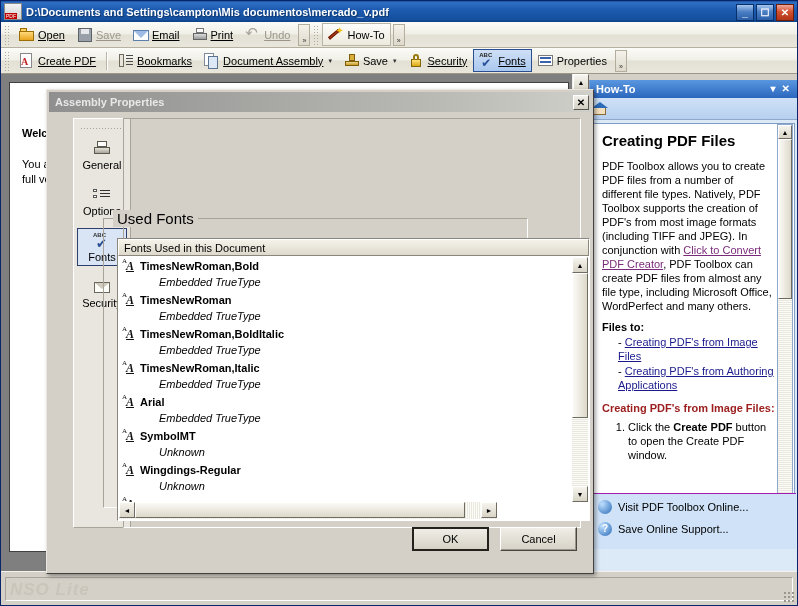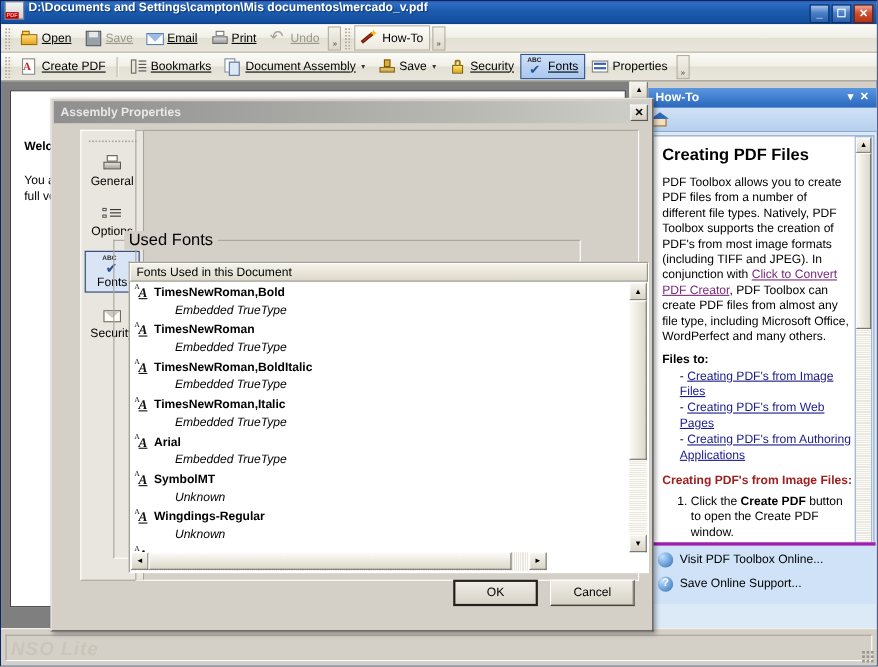--- a/index.html
+++ b/index.html
@@ -16,21 +16,21 @@
     background: #d4d0c8;
     border: 1px solid #0a246a;
     box-sizing: border-box;
   }
 
   
   #titlebar {
     position: absolute; left: 0; top: 0;
     width: 796px; height: 21px;
     background: linear-gradient(to bottom, #1b4f9e 0%, #2f6fc4 8%, #1c5bb0 40%, #15509f 88%, #0d3f84 100%);
-    display: flex; 
+    display: flex; align-items: center;
     padding-left: 3px;
     box-sizing: border-box;
   }
   .win-icon {
     width: 16px; height: 15px;
     background: linear-gradient(to bottom,#f4f4f4,#cfcfcf);
     border: 1px solid #8a8a8a;
     position: relative;
     flex: 0 0 auto;
     margin-right: 4px;
@@ -221,21 +221,21 @@
     background: repeating-linear-gradient(0deg,#e9e7de,#e9e7de 1px,#fbfbf8 1px,#fbfbf8 2px);
     border: 1px solid #8fa9cd; box-sizing: border-box;
   }
   #howtoScroll .sb-btn { width:14px;height:14px;background:linear-gradient(to bottom,#f6f4ee,#d8d4c6);border:1px solid #fff;border-right-color:#6f6b61;border-bottom-color:#6f6b61;box-sizing:border-box;display:flex;align-items:center;justify-content:center;font-size:7px;}
   #howtoScroll .sb-btn.bot { position:absolute;bottom:0;left:0;}
   #howtoScroll .thumb { position:absolute;left:0;top:14px;width:14px;height:160px;background:linear-gradient(to right,#fbfaf6,#dcd8ca);border:1px solid #fff;border-right-color:#6f6b61;border-bottom-color:#6f6b61;box-sizing:border-box;}
   #howto-links {
     position: absolute; left: 0; bottom: 22px;
     width: 206px; height: 56px;
     background: #cfe2f7;
-    border-top: 3px solid #a21caf;
+    border-top: 1px solid #a21caf;
     padding: 6px 6px 0 8px;
     box-sizing: border-box;
   }
   .hlink { display:flex; align-items:center; gap:6px; font-size:11px; color:#000; margin-bottom:8px; cursor:default;}
   .ic-globe{width:14px;height:14px;position:relative;}
   .ic-globe::before{content:"";position:absolute;left:0;top:0;width:14px;height:14px;border-radius:50%;background:radial-gradient(circle at 4px 4px,#bfe0ff,#2a6bb8);}
   .ic-help{width:14px;height:14px;position:relative;}
   .ic-help::before{content:"";position:absolute;left:0;top:0;width:14px;height:14px;border-radius:50%;background:radial-gradient(circle at 4px 4px,#bfe0ff,#2a6bb8);}
   .ic-help::after{content:"?";position:absolute;left:4px;top:0px;font-size:10px;font-weight:bold;color:#fff;line-height:14px;}
   #howto-foot {
@@ -522,21 +522,20 @@
     </div>
     <div id="howto-tb">
       <span class="ic-home"></span>
     </div>
     <div id="howto-body">
       <h1>Creating PDF Files</h1>
       <p><span>PDF Toolbox allows you to create PDF files from a number of different file types.  Natively, PDF Toolbox supports the creation of PDF's from most image formats (including TIFF and JPEG).  In conjunction with </span><a href="#">Click to Convert PDF Creator</a><span>, PDF Toolbox can create PDF files from almost any file type, including Microsoft Office, WordPerfect and many others.</span></p>
       <div class="jump-h">Files to:</div>
       <ul class="jump">
         <li>- <a href="#">Creating PDF's from Image Files</a></li>
-        <li>- <a href="#">Creating PDF's from Web Pages</a></li>
         <li>- <a href="#">Creating PDF's from Authoring Applications</a></li>
       </ul>
       <div class="sec-h">Creating PDF's from Image Files:</div>
       <ol class="steps">
         <li><span>Click the </span><b>Create PDF</b><span> button to open the Create PDF window.</span></li>
       </ol>
     </div>
     <div id="howtoScroll">
       <div class="sb-btn">▲</div>
       <div class="thumb"></div>

